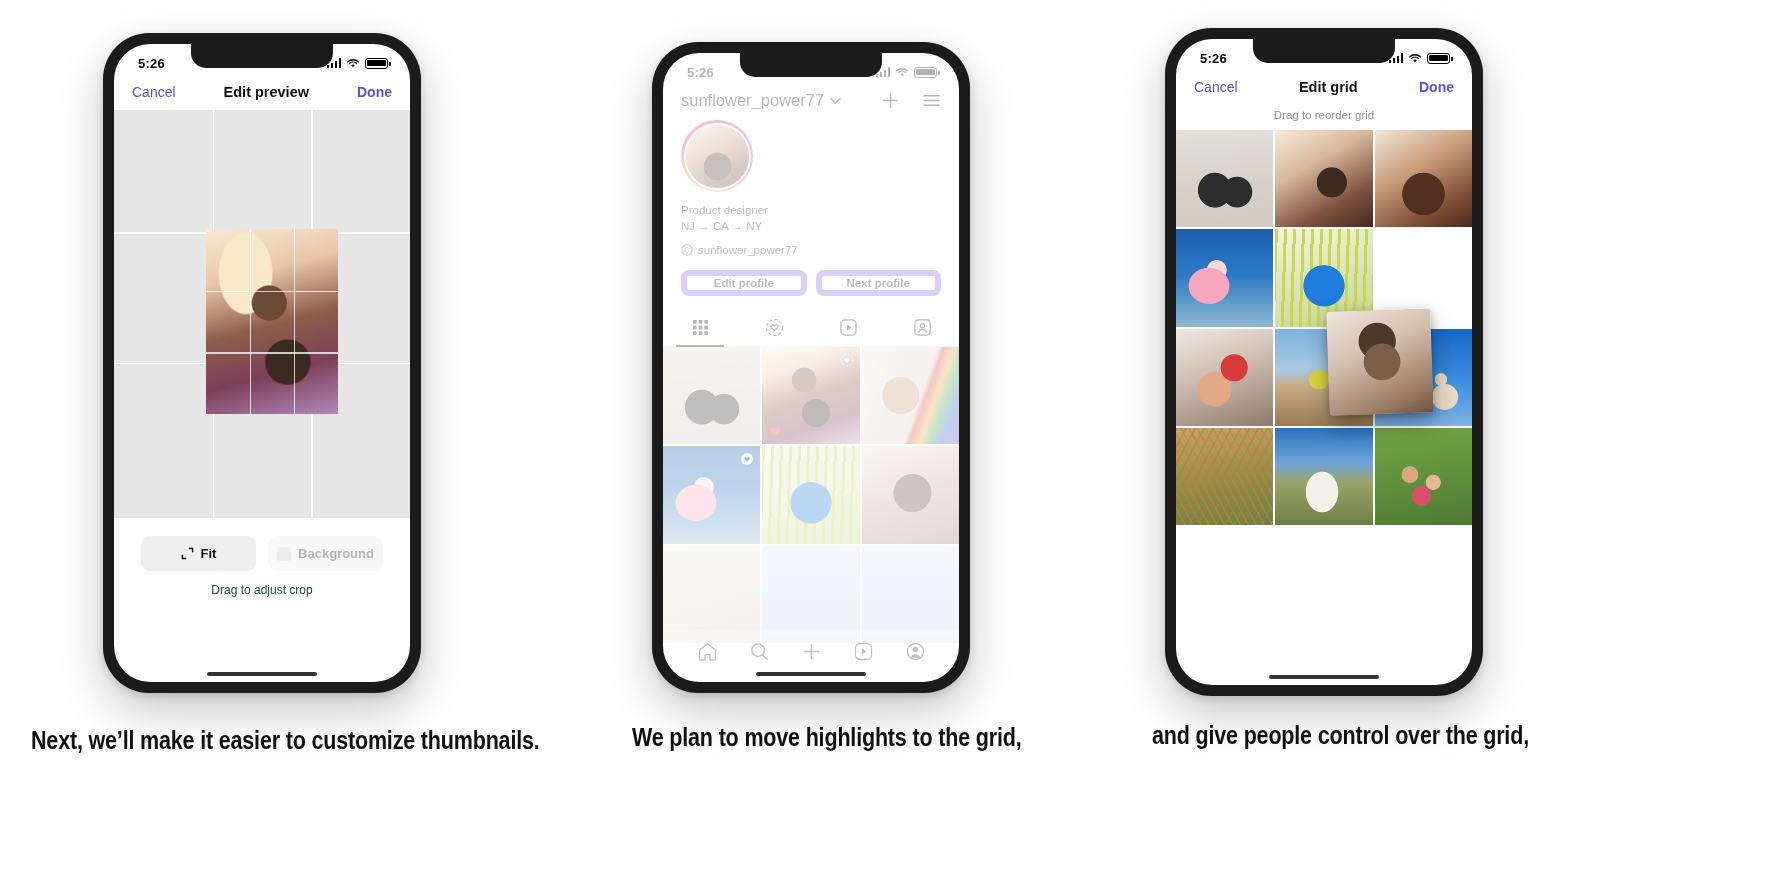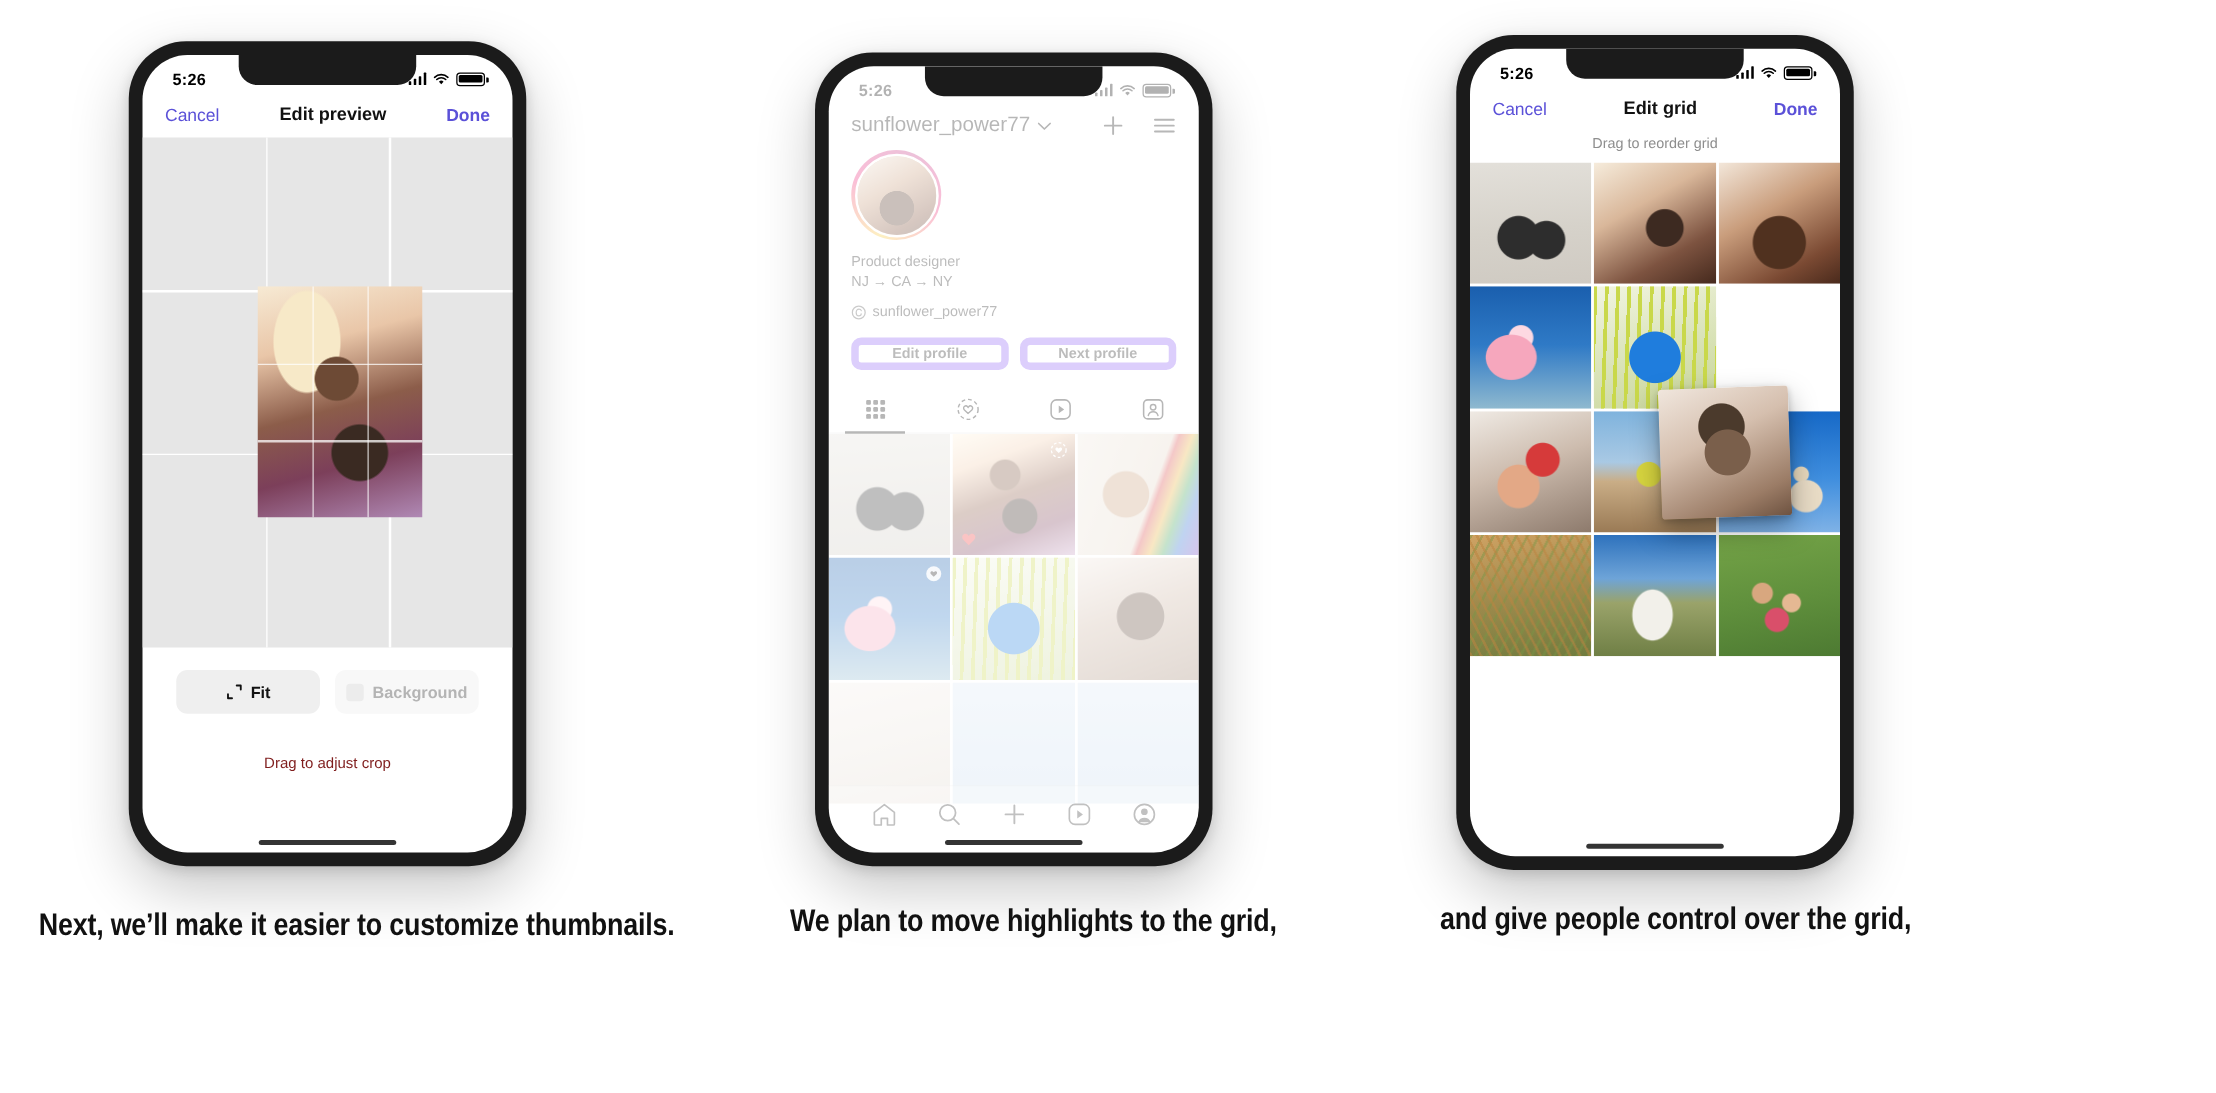--- a/index.html
+++ b/index.html
@@ -71,21 +71,21 @@
   .crop-photo .ph-grid .h { position:absolute; left:0;right:0; height:1.2px; background:rgba(255,255,255,.75); }
 
   .fitrow { display:flex; gap: 12px; padding: 18px 27px 0; }
   .fitbtn {
     flex:1; height: 35px; border-radius: 9px; background: #efefef;
     display:flex; align-items:center; justify-content:center; gap: 7px;
     font-size: 13px; font-weight: bold; color:#111; cursor:pointer;
   }
   .fitbtn.muted { background:#f8f8f8; color:#b4b4b4; font-weight:bold; }
   .fitbtn .sw { width: 14px; height: 14px; border-radius: 3px; background: #ececec; }
-  .crop-hint { text-align:center; font-size: 12px; color: #7f1d1d; margin-top: 32px; }
+  .crop-hint { text-align:center; font-size: 12px; color: #14532d; margin-top: 12px; }
 
   
   #phone2 { left: 652px; top: 42px; width: 318px; height: 651px; }
   .faded { opacity: .30; }
   .ig-head { display:flex; align-items:center; justify-content:space-between; padding: 4px 18px 8px; }
   .ig-user { font-size: 16.5px; color:#111; display:flex; align-items:center; gap:6px; }
   .ig-head-icons { display:flex; align-items:center; gap: 22px; }
   .prof-row { display:flex; align-items:center; gap: 16px; padding: 2px 18px 0; }
   .avatar-ring {
     width: 72px; height: 72px; border-radius: 50%; padding: 2.5px;

